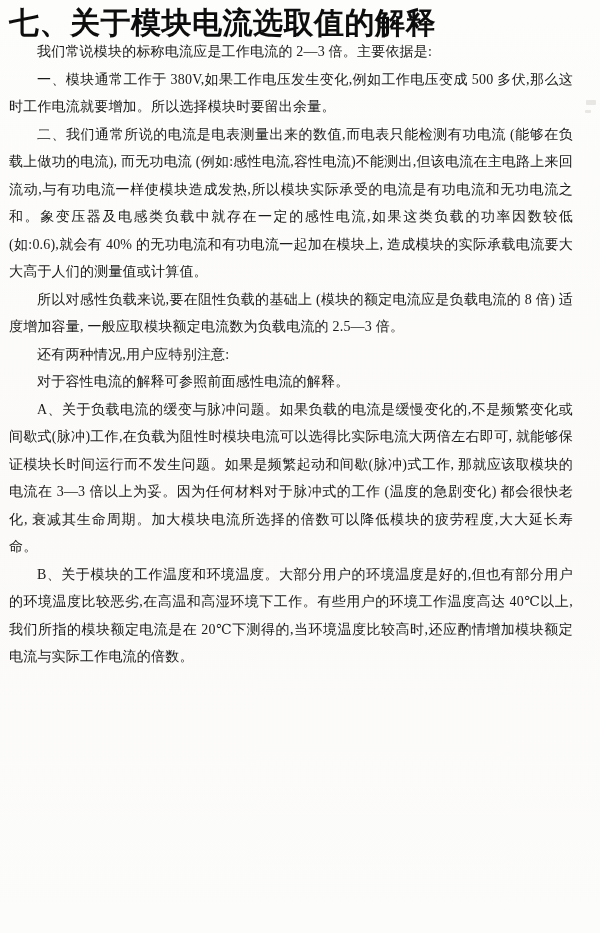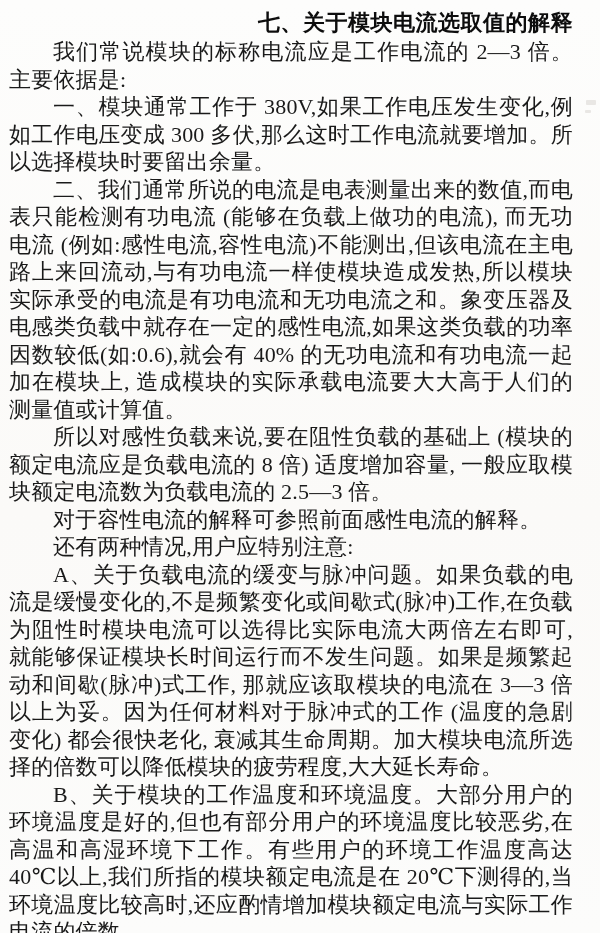--- a/index.html
+++ b/index.html
@@ -18,32 +18,31 @@
     width: 600px;
     height: 933px;
     background: linear-gradient(180deg, #fdfdfc 0%, #fbfaf8 55%, #fcfcfb 100%);
     padding: 9px 27px 0 9px;
     font-family: "Liberation Serif", "DejaVu Serif", serif;
     color: #161616;
     position: relative;
   }
 
   .doc-heading {
-    font-size: 22px;
+    font-size: 30px;
     line-height: 28px;
     font-weight: bold;
     letter-spacing: 0.5px;
     color: #0d0d0d;
     margin-bottom: 1px;
     font-family: "Liberation Sans", "DejaVu Sans", sans-serif;
-    text-align: right;
   }
 
   .doc-body p {
-    font-size: 22px;
+    font-size: 14px;
     line-height: 27.5px;
     text-align: justify;
     text-justify: inter-ideograph;
     text-indent: 2em;
     letter-spacing: 0.2px;
     color: #1a1a1a;
   }
 
   
   .scan-speck {
@@ -57,25 +56,25 @@
 </style>
 </head>
 <body>
 
 <div class="scan-page">
 
   <div class="doc-heading">七、关于模块电流选取值的解释</div>
 
   <div class="doc-body">
     <p>我们常说模块的标称电流应是工作电流的 2—3 倍。主要依据是:</p>
-    <p>一、模块通常工作于 380V,如果工作电压发生变化,例如工作电压变成 300 多伏,那么这时工作电流就要增加。所以选择模块时要留出余量。</p>
+    <p>一、模块通常工作于 380V,如果工作电压发生变化,例如工作电压变成 500 多伏,那么这时工作电流就要增加。所以选择模块时要留出余量。</p>
     <p>二、我们通常所说的电流是电表测量出来的数值,而电表只能检测有功电流 (能够在负载上做功的电流), 而无功电流 (例如:感性电流,容性电流)不能测出,但该电流在主电路上来回流动,与有功电流一样使模块造成发热,所以模块实际承受的电流是有功电流和无功电流之和。象变压器及电感类负载中就存在一定的感性电流,如果这类负载的功率因数较低(如:0.6),就会有 40% 的无功电流和有功电流一起加在模块上, 造成模块的实际承载电流要大大高于人们的测量值或计算值。</p>
     <p>所以对感性负载来说,要在阻性负载的基础上 (模块的额定电流应是负载电流的 8 倍) 适度增加容量, 一般应取模块额定电流数为负载电流的 2.5—3 倍。</p>
+    <p>还有两种情况,用户应特别注意:</p>
     <p>对于容性电流的解释可参照前面感性电流的解释。</p>
-    <p>还有两种情况,用户应特别注意:</p>
     <p>A、关于负载电流的缓变与脉冲问题。如果负载的电流是缓慢变化的,不是频繁变化或间歇式(脉冲)工作,在负载为阻性时模块电流可以选得比实际电流大两倍左右即可, 就能够保证模块长时间运行而不发生问题。如果是频繁起动和间歇(脉冲)式工作, 那就应该取模块的电流在 3—3 倍以上为妥。因为任何材料对于脉冲式的工作 (温度的急剧变化) 都会很快老化, 衰减其生命周期。加大模块电流所选择的倍数可以降低模块的疲劳程度,大大延长寿命。</p>
     <p>B、关于模块的工作温度和环境温度。大部分用户的环境温度是好的,但也有部分用户的环境温度比较恶劣,在高温和高湿环境下工作。有些用户的环境工作温度高达 40℃以上,我们所指的模块额定电流是在 20℃下测得的,当环境温度比较高时,还应酌情增加模块额定电流与实际工作电流的倍数。</p>
   </div>
 
   <span class="scan-speck speck-1"></span>
   <span class="scan-speck speck-2"></span>
 
 </div>
 
 </body></html>

